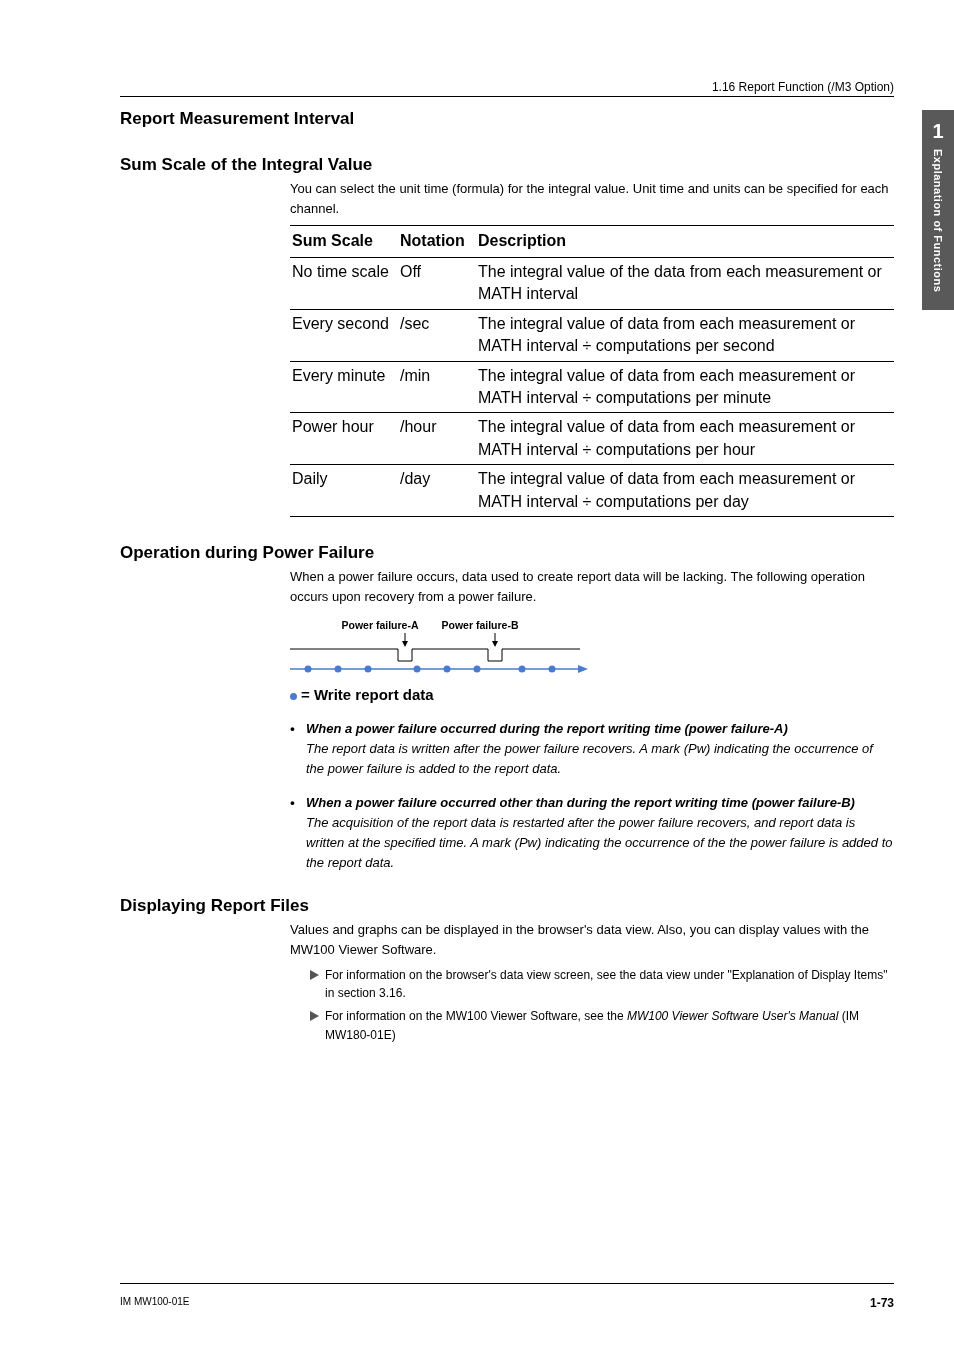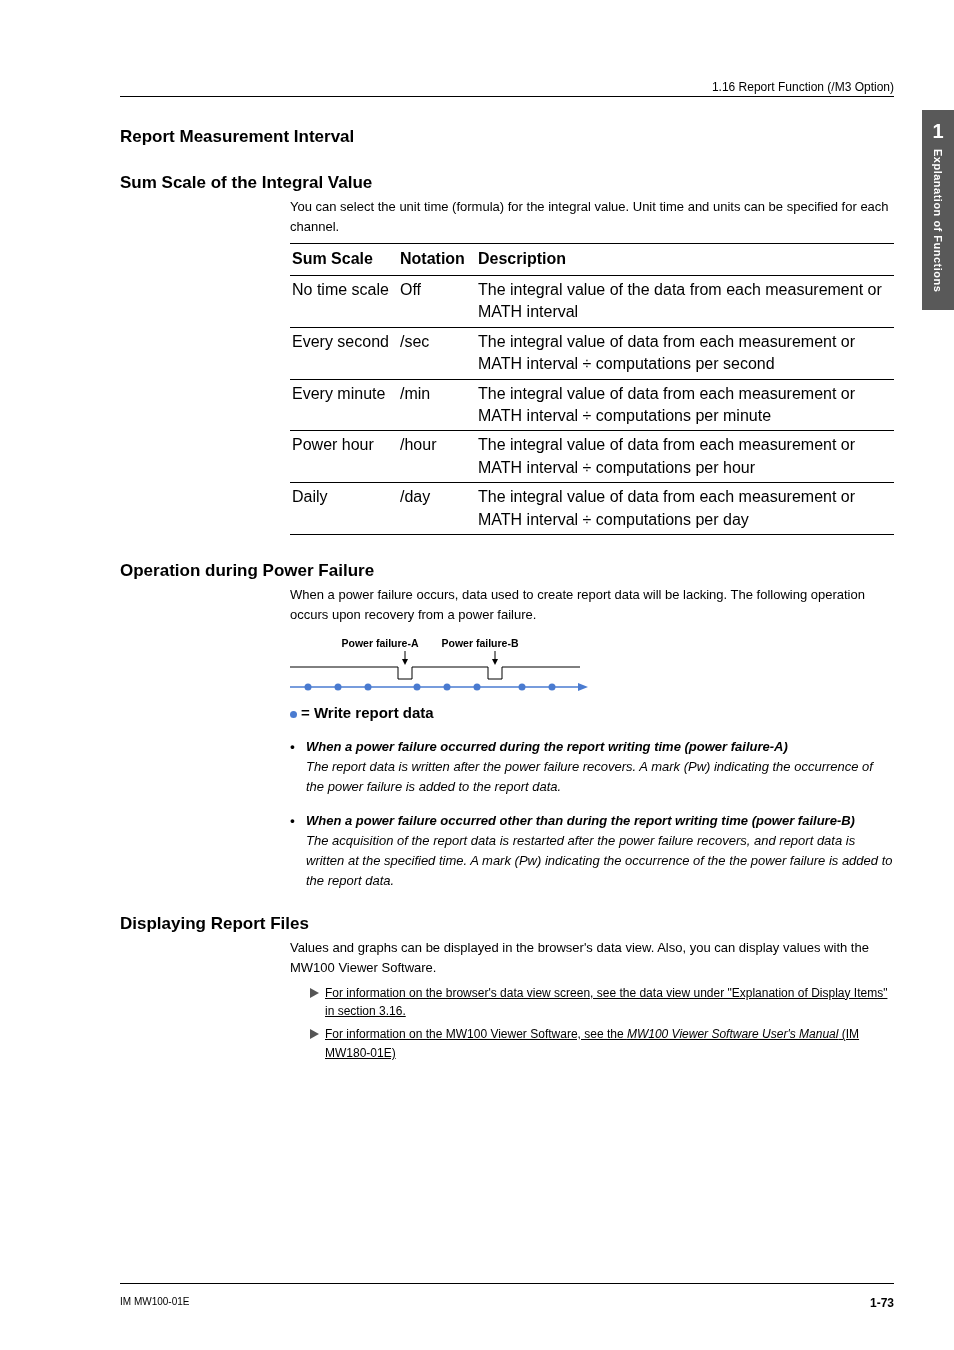--- a/index.html
+++ b/index.html
@@ -46,21 +46,21 @@
   .side-tab .vert {
     writing-mode: vertical-rl;
     text-orientation: mixed;
     font-size: 11px;
     font-weight: bold;
     letter-spacing: 0.5px;
   }
   h2.section {
     font-size: 17px;
     font-weight: bold;
-    margin: 30px 0 4px 0;
+    margin: 12px 0 4px 0;
   }
   .body-text {
     margin-left: 170px;
     font-size: 13px;
     line-height: 1.55;
   }
   .body-text p { margin: 0 0 6px 0; }
   table.sum {
     width: 100%;
     border-collapse: collapse;
@@ -126,21 +126,20 @@
   }
   ul.bullets .lead {
     font-weight: bold;
     display: block;
   }
 
   .refs {
     margin-left: 20px;
     font-size: 12px;
     line-height: 1.55;
-    text-decoration: underline;
   }
   .refs .ref-row {
     display: flex;
     gap: 6px;
     margin-bottom: 4px;
   }
   .refs .tri {
     flex: 0 0 auto;
     width: 0; height: 0;
     border-top: 5px solid transparent;

